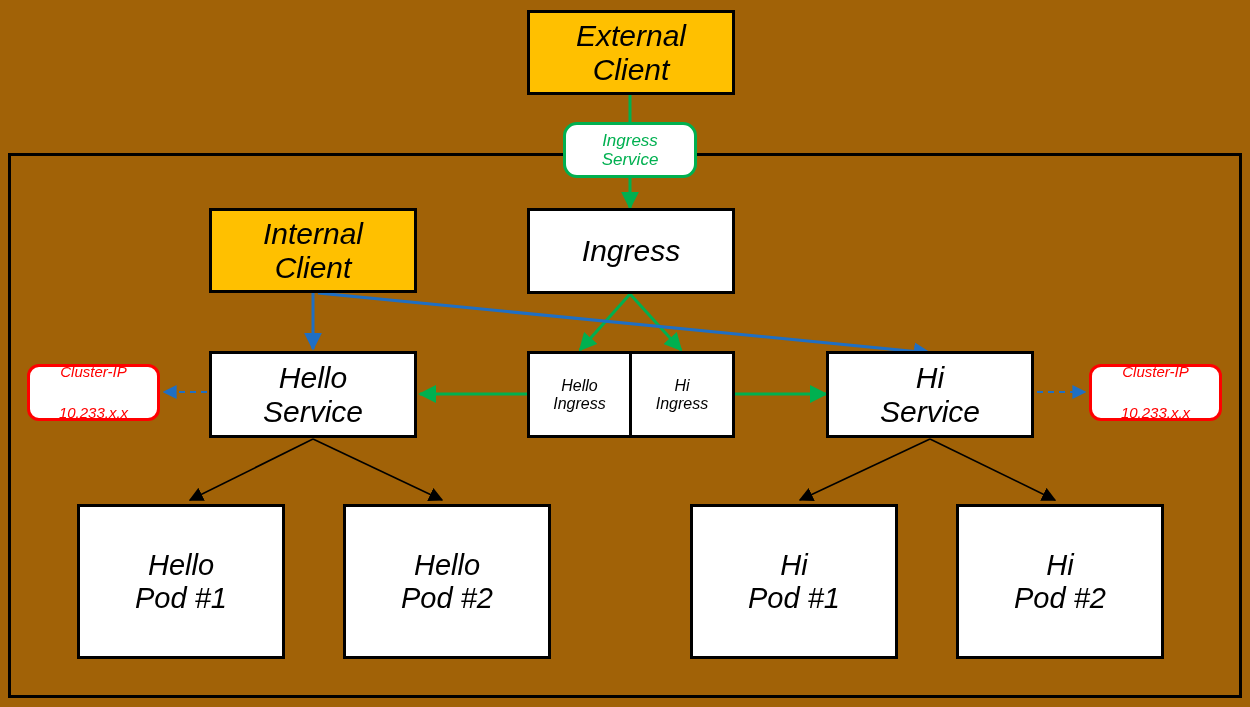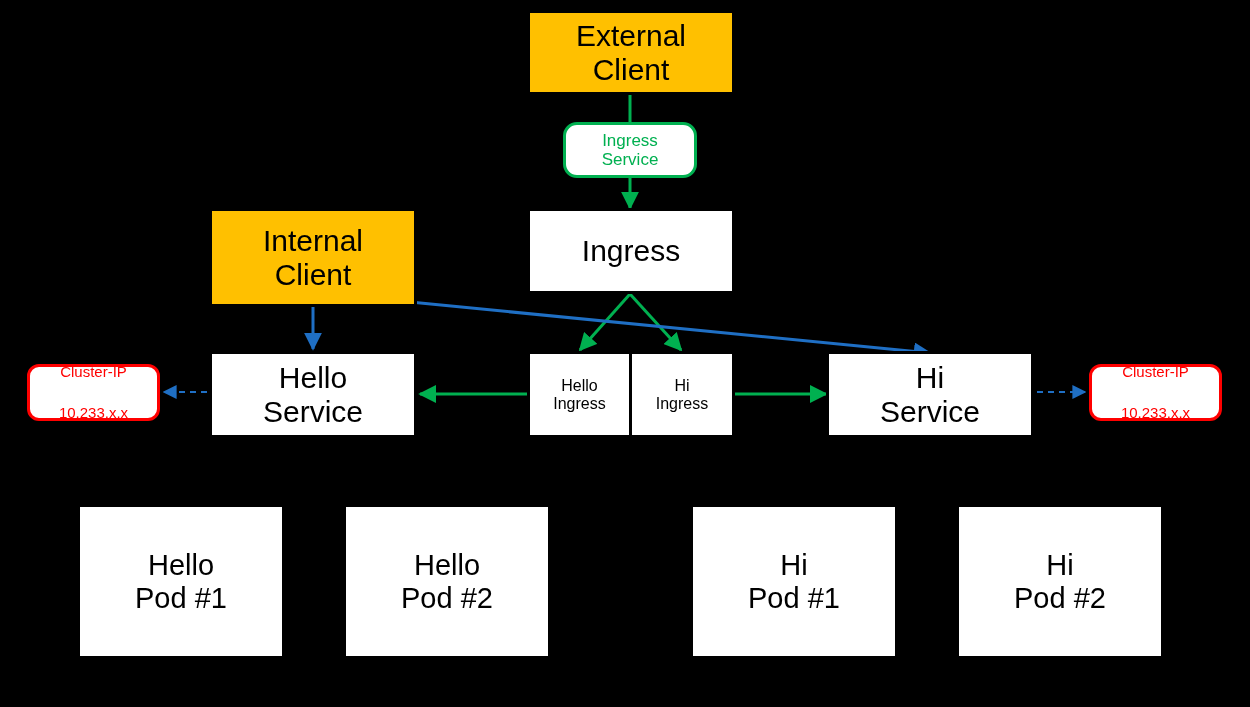--- a/index.html
+++ b/index.html
@@ -7,22 +7,23 @@
     padding: 0;
     background: #ffffff;
   }
   body {
     font-family: "Liberation Sans", sans-serif;
   }
   #stage {
     position: relative;
     width: 1250px;
     height: 707px;
-    background: #000000;
+    background: #a16207;
     overflow: hidden;
+    font-style: italic;
   }
   #wires {
     position: absolute;
     left: 0;
     top: 0;
     width: 1250px;
     height: 707px;
   }
   .node {
     position: absolute;
@@ -133,21 +134,21 @@
   <div class="node box-amber fs-30" style="left:527px; top:10px; width:208px; height:85px;">
     <span class="ln">External</span>
     <span class="ln">Client</span>
   </div>
 
   <div class="node pill-green fs-17" style="left:563px; top:122px; width:134px; height:56px;">
     <span class="ln">Ingress</span>
     <span class="ln">Service</span>
   </div>
 
-  <div class="node box-amber fs-30" style="left:209px; top:208px; width:208px; height:99px;">
+  <div class="node box-amber fs-30" style="left:209px; top:208px; width:208px; height:85px;">
     <span class="ln">Internal</span>
     <span class="ln">Client</span>
   </div>
 
   <div class="node box-plain fs-30" style="left:527px; top:208px; width:208px; height:86px;">
     <span class="ln">Ingress</span>
   </div>
 
   <div class="node box-split-l fs-16" style="left:527px; top:351px; width:104px; height:87px;">
     <span class="ln">Hello</span>

